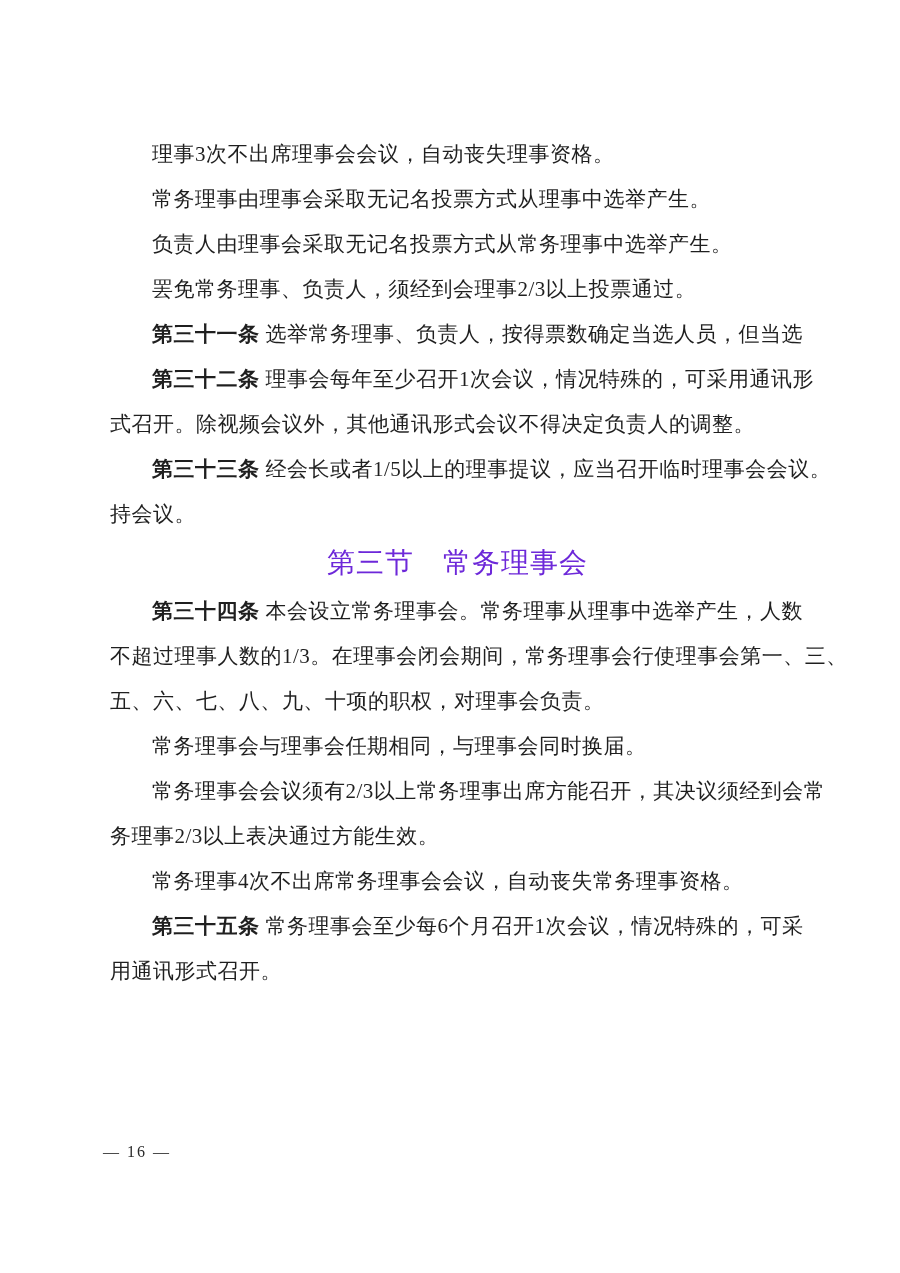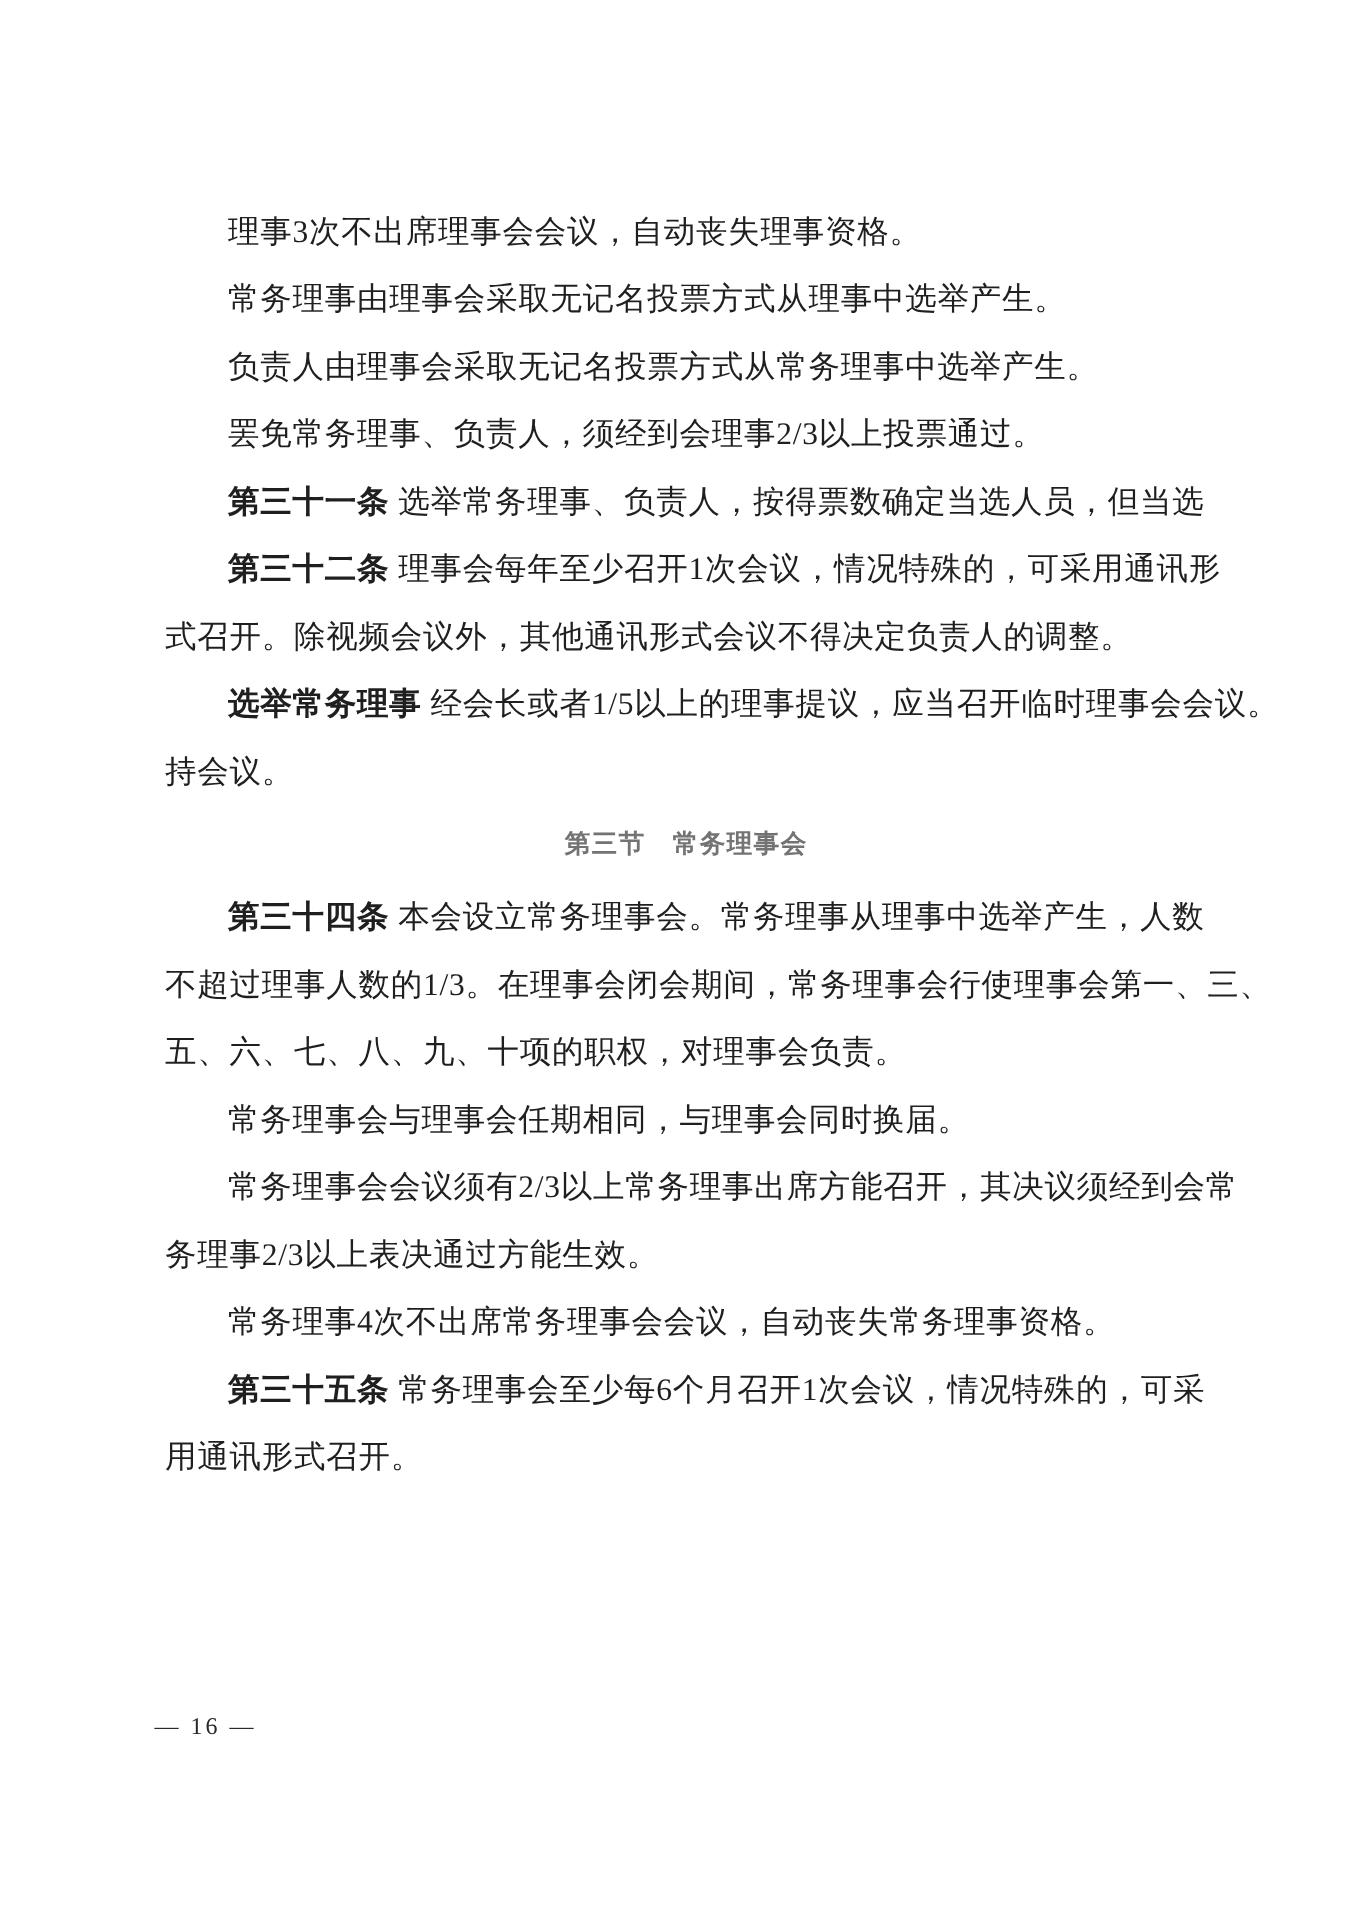--- a/index.html
+++ b/index.html
@@ -32,27 +32,27 @@
   }
   .line.indent {
     text-indent: 42px;
   }
   .lead {
     font-weight: bold;
     margin-right: 6px;
   }
   .section-heading {
     margin: 3px 0 3px 0;
-    font-size: 17px;
+    font-size: 28px;
     line-height: 46px;
     text-align: center;
-    font-weight: bold;
+    font-weight: normal;
     letter-spacing: 1px;
     font-family: "Liberation Sans", "DejaVu Sans", sans-serif;
-    color: #737373;
+    color: #6d28d9;
   }
   .footer {
     position: absolute;
     left: 103px;
     top: 1137px;
     font-size: 16px;
     line-height: 30px;
     letter-spacing: 2px;
     color: #2a2a2a;
     font-family: "Liberation Serif", "DejaVu Serif", serif;
@@ -63,21 +63,21 @@
 
 <div class="page">
   <div class="content">
       <p class="line indent"><span>理事3次不出席理事会会议，自动丧失理事资格。</span></p>
       <p class="line indent"><span>常务理事由理事会采取无记名投票方式从理事中选举产生。</span></p>
       <p class="line indent"><span>负责人由理事会采取无记名投票方式从常务理事中选举产生。</span></p>
       <p class="line indent"><span>罢免常务理事、负责人，须经到会理事2/3以上投票通过。</span></p>
       <p class="line indent"><b class="lead">第三十一条</b><span>选举常务理事、负责人，按得票数确定当选人员，但当选</span></p>
       <p class="line indent"><b class="lead">第三十二条</b><span>理事会每年至少召开1次会议，情况特殊的，可采用通讯形</span></p>
       <p class="line"><span>式召开。除视频会议外，其他通讯形式会议不得决定负责人的调整。</span></p>
-      <p class="line indent"><b class="lead">选举常务理事</b><span>经会长或者1/5以上的理事提议，应当召开临时理事会会议。</span></p>
+      <p class="line indent"><b class="lead">第三十三条</b><span>经会长或者1/5以上的理事提议，应当召开临时理事会会议。</span></p>
       <p class="line"><span>持会议。</span></p>
       <h2 class="section-heading">第三节　常务理事会</h2>
       <p class="line indent"><b class="lead">第三十四条</b><span>本会设立常务理事会。常务理事从理事中选举产生，人数</span></p>
       <p class="line"><span>不超过理事人数的1/3。在理事会闭会期间，常务理事会行使理事会第一、三、</span></p>
       <p class="line"><span>五、六、七、八、九、十项的职权，对理事会负责。</span></p>
       <p class="line indent"><span>常务理事会与理事会任期相同，与理事会同时换届。</span></p>
       <p class="line indent"><span>常务理事会会议须有2/3以上常务理事出席方能召开，其决议须经到会常</span></p>
       <p class="line"><span>务理事2/3以上表决通过方能生效。</span></p>
       <p class="line indent"><span>常务理事4次不出席常务理事会会议，自动丧失常务理事资格。</span></p>
       <p class="line indent"><b class="lead">第三十五条</b><span>常务理事会至少每6个月召开1次会议，情况特殊的，可采</span></p>

